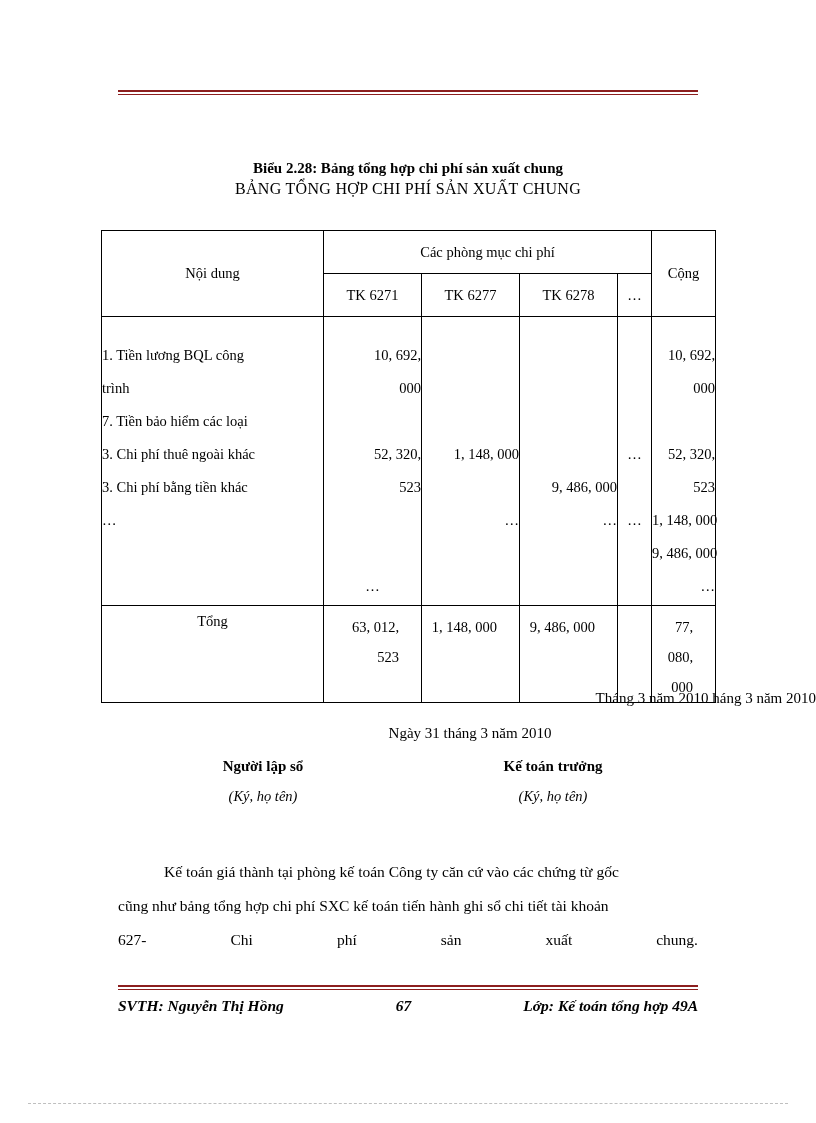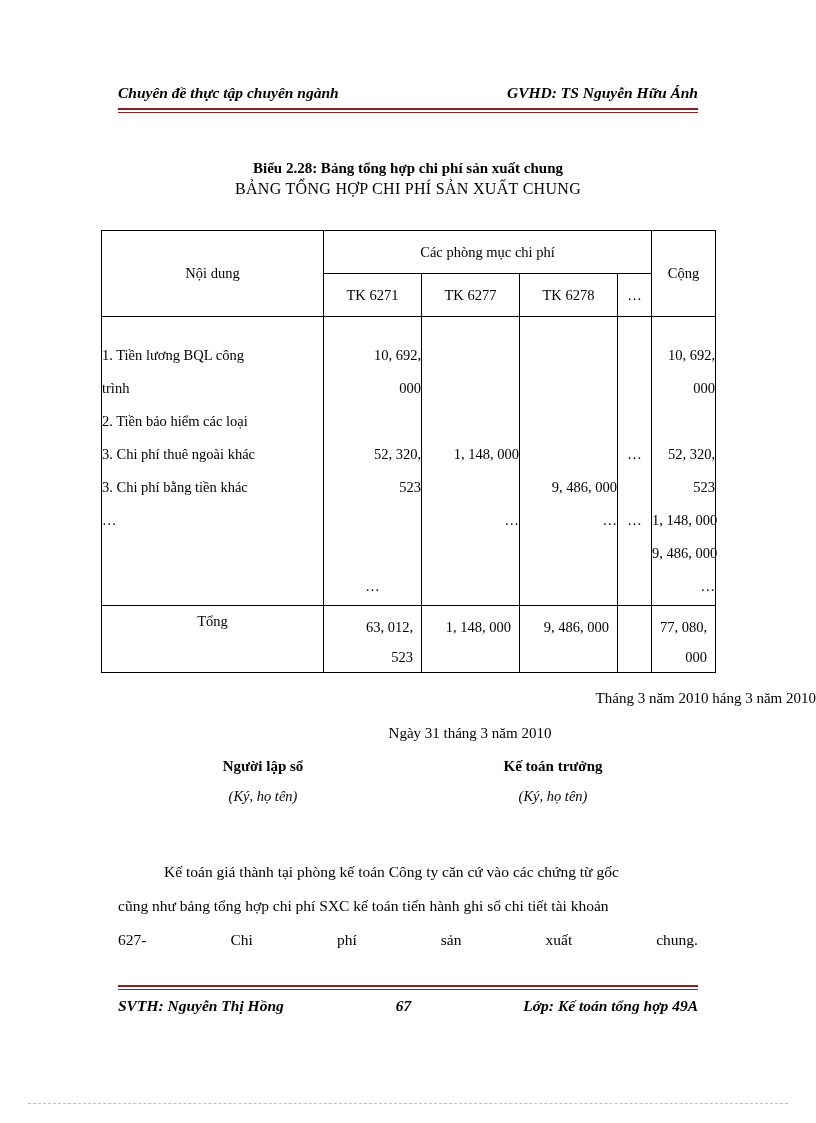--- a/index.html
+++ b/index.html
@@ -97,21 +97,21 @@
 
   .body-row td { height: 288px; }
   .lines { line-height: 33px; padding-top: 22px; }
   .lines div { white-space: nowrap; }
 
   .totals td {
     font-weight: bold;
     height: 62px;
     line-height: 30px;
   }
-  .totals .num { text-align: right; padding-right: 8px; }
+  .totals .num { text-align: right; padding-right: 22px; }
   .totals .lbl { text-align: center; margin-top: 48px; }
   .totals-pad { padding-top: 6px; }
 
   
   .date-line {
     position: absolute;
     left: 0;
     top: 690px;
     width: 816px;
     text-align: right;
@@ -195,24 +195,20 @@
     width: 760px;
     border-top: 1px dashed #bfbfbf;
   }
 </style>
 </head>
 <body>
 
 <div class="page">
 
   <div class="header">
-    <div class="header-row">
-      <span>Chuyên đề thực tập chuyên ngành</span>
-      <span>GVHD: TS Nguyễn Hữu Ánh</span>
-    </div>
     <div class="header-rule"></div>
   </div>
 
   <div class="title-block">
     <div class="title-1">Biểu 2.28: Bảng tổng hợp chi phí sản xuất chung</div>
     <div class="title-2">BẢNG TỔNG HỢP CHI PHÍ SẢN XUẤT CHUNG</div>
   </div>
 
   <div class="tbl-wrap">
     <table class="main">
@@ -235,21 +231,21 @@
           <td class="hdr-sub">TK 6277</td>
           <td class="hdr-sub">TK 6278</td>
           <td class="hdr-sub">…</td>
         </tr>
 
         <tr class="body-row">
           <td class="cell-pad-l">
             <div class="lines">
               <div>1. Tiền lương BQL công</div>
               <div>trình</div>
-              <div>2. Tiền bảo hiểm các loại</div>
+              <div>7. Tiền bảo hiểm các loại</div>
               <div>3. Chi phí thuê ngoài khác</div>
               <div>3. Chi phí bằng tiền khác</div>
               <div>…</div>
             </div>
           </td>
 
           <td class="cell-pad-r">
             <div class="lines">
               <div>10, 692,</div>
               <div>000</div>

